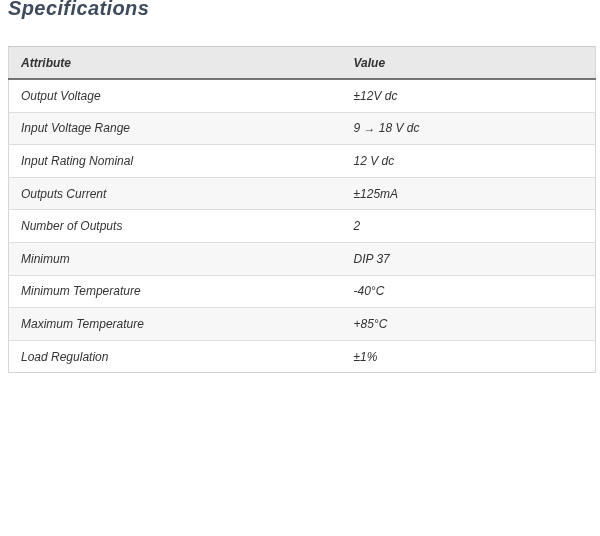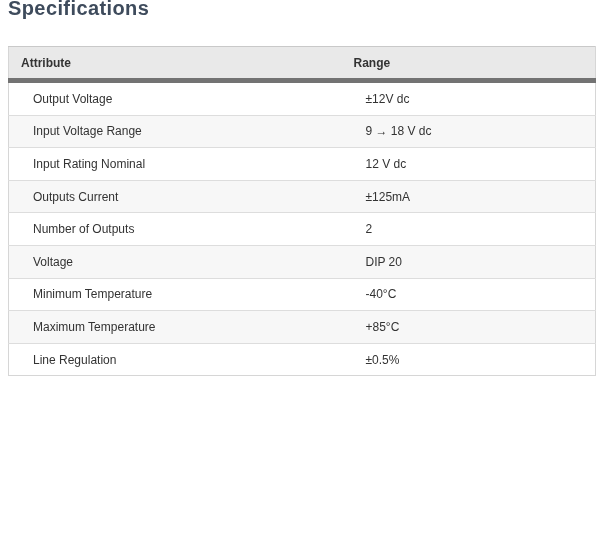--- a/index.html
+++ b/index.html
@@ -7,20 +7,21 @@
     padding: 0;
     background: #ffffff;
     font-family: "Liberation Sans", sans-serif;
   }
   .viewport {
     position: relative;
     width: 600px;
     height: 536px;
     overflow: hidden;
     background: #ffffff;
+    font-style: italic;
   }
   .page-title {
     position: absolute;
     left: 8px;
     top: -3px;
     margin: 0;
     font-size: 20px;
     font-weight: bold;
     letter-spacing: 0.4px;
     color: #3e4b5c;
@@ -39,25 +40,25 @@
   }
   table.spec-table col.col-attribute { width: 333px; }
   table.spec-table th {
     background: #e9e9e9;
     text-align: left;
     font-weight: bold;
     font-size: 12px;
     color: #333333;
     height: 31px;
     padding: 0 0 0 12px;
-    border-bottom: 5px solid #737373;
+    border-bottom: 2px solid #737373;
   }
   table.spec-table td {
     height: 31.6px;
-    padding: 0 0 0 24px;
+    padding: 0 0 0 12px;
     border-top: 1px solid #dddddd;
     background: #ffffff;
     font-size: 12px;
     color: #333333;
     white-space: nowrap;
     overflow: hidden;
   }
   table.spec-table tbody tr:first-child td { border-top: none; }
   table.spec-table tbody tr:nth-child(even) td { background: #f7f7f7; }
 </style>
@@ -69,21 +70,21 @@
   <h2 class="page-title">Specifications</h2>
 
   <table class="spec-table">
     <colgroup>
       <col class="col-attribute">
       <col class="col-value">
     </colgroup>
     <thead>
       <tr>
         <th>Attribute</th>
-        <th>Range</th>
+        <th>Value</th>
       </tr>
     </thead>
     <tbody>
         <tr>
           <td>Output Voltage</td>
           <td>±12V dc</td>
         </tr>
         <tr>
           <td>Input Voltage Range</td>
           <td>9 → 18 V dc</td>
@@ -94,31 +95,31 @@
         </tr>
         <tr>
           <td>Outputs Current</td>
           <td>±125mA</td>
         </tr>
         <tr>
           <td>Number of Outputs</td>
           <td>2</td>
         </tr>
         <tr>
-          <td>Voltage</td>
-          <td>DIP 20</td>
+          <td>Minimum</td>
+          <td>DIP 37</td>
         </tr>
         <tr>
           <td>Minimum Temperature</td>
           <td>-40°C</td>
         </tr>
         <tr>
           <td>Maximum Temperature</td>
           <td>+85°C</td>
         </tr>
         <tr>
-          <td>Line Regulation</td>
-          <td>±0.5%</td>
+          <td>Load Regulation</td>
+          <td>±1%</td>
         </tr>
       </tbody>
   </table>
 
 </div>
 
 </body></html>

